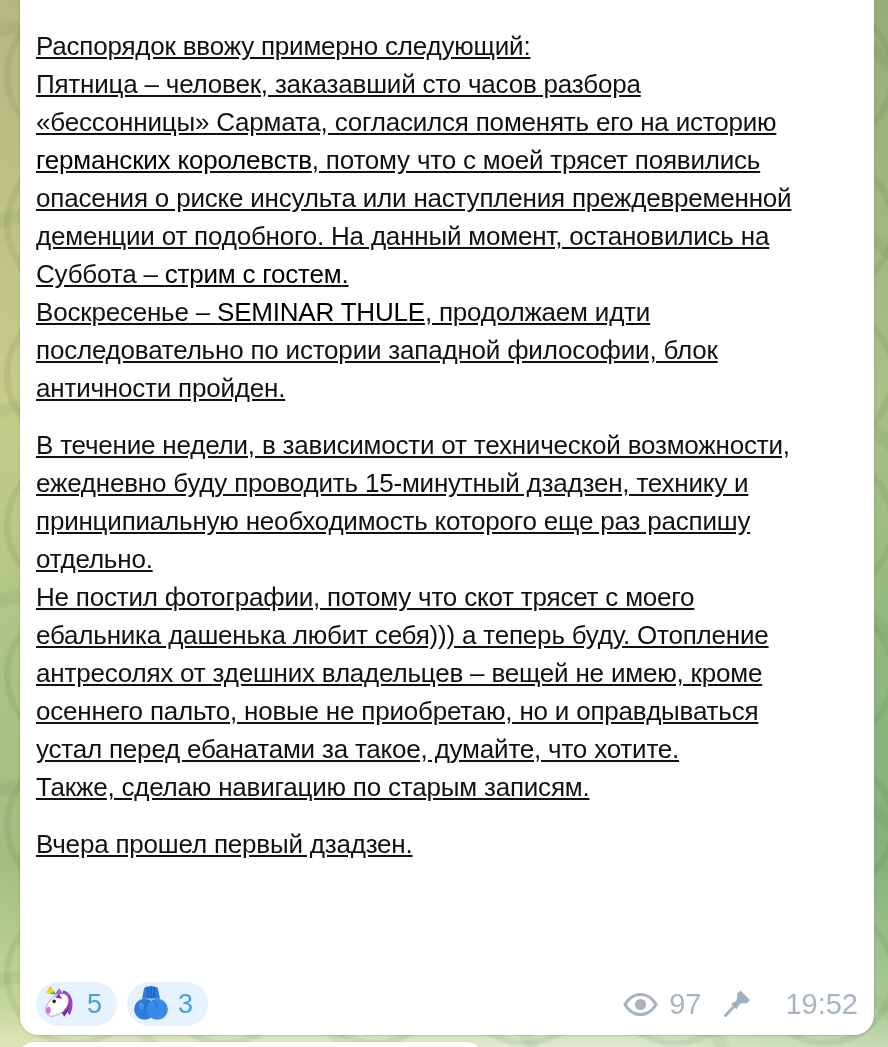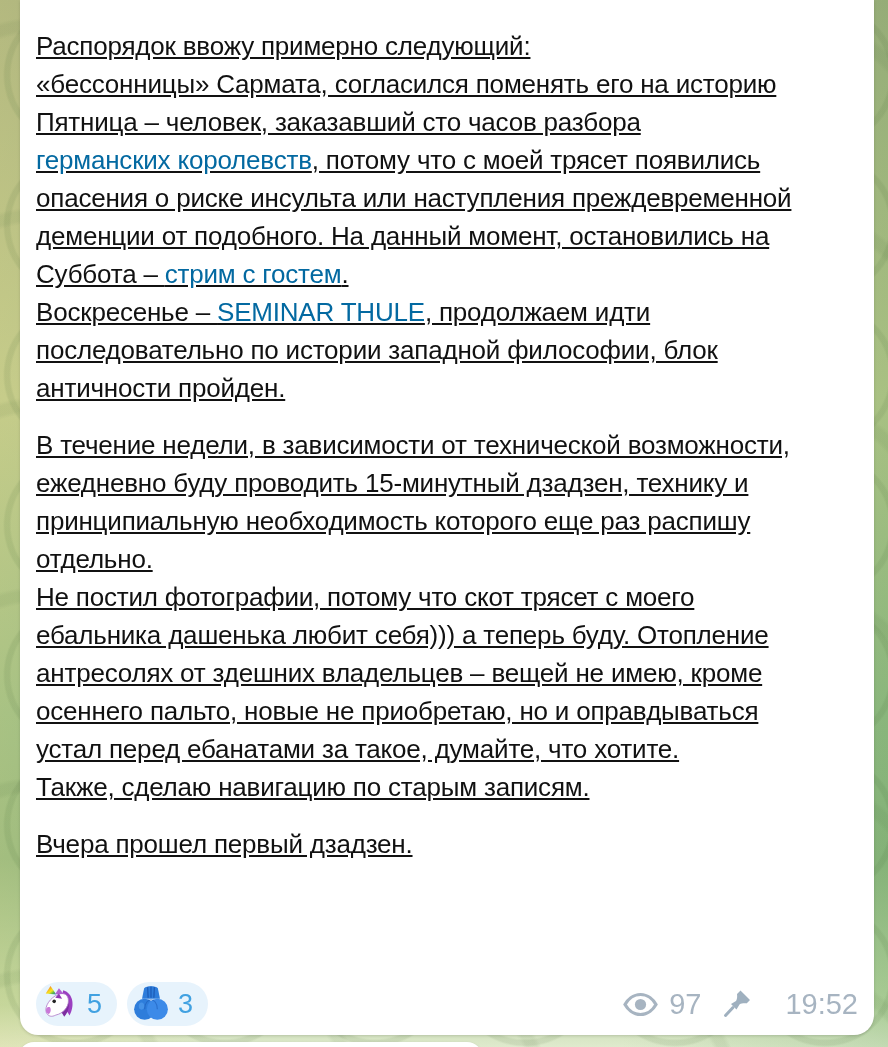--- a/index.html
+++ b/index.html
@@ -20,21 +20,21 @@
     box-shadow:0 1px 3px rgba(0,0,0,.15);
   }
   .bubble-inner{position:relative;width:100%;height:100%;}
 
   .msg-text{
     position:absolute;top:27px;left:16px;right:14px;
     color:#111111;font-size:26px;text-decoration:underline;
   }
   .line{height:38px;line-height:38px;white-space:pre;letter-spacing:-0.2px;}
   .line.blank{height:19px;}
-  .link{color:#0369a1;cursor:pointer;text-align:right;}
+  .link{color:#000000;cursor:pointer;text-align:right;}
 
   .footer{
     position:absolute;left:16px;right:16px;bottom:9px;
     display:flex;align-items:center;justify-content:space-between;
   }
   .reactions{display:flex;gap:10px;}
   .pill{
     display:flex;align-items:center;gap:8px;
     background:#e7f3fc;border-radius:22px;height:44px;
     padding:0 15px 0 5px;cursor:pointer;border:none;
@@ -55,22 +55,22 @@
   }
 </style>
 </head>
 <body>
 
 <div class="bubble">
   <div class="bubble-inner">
 
     <div class="msg-text">
         <div class="line"><span>Распорядок ввожу примерно следующий:</span></div>
+        <div class="line"><span>Пятница – человек, заказавший сто часов разбора</span></div>
         <div class="line"><span>«бессонницы» Сармата, согласился поменять его на историю</span></div>
-        <div class="line"><span>Пятница – человек, заказавший сто часов разбора</span></div>
         <div class="line"><span class="link">германских королевств</span><span>, потому что с моей трясет появились</span></div>
         <div class="line"><span>опасения о риске инсульта или наступления преждевременной</span></div>
         <div class="line"><span>деменции от подобного. На данный момент, остановились на</span></div>
         <div class="line"><span>Суббота – </span><span class="link">стрим с гостем</span><span>.</span></div>
         <div class="line"><span>Воскресенье – </span><span class="link">SEMINAR THULE</span><span>, продолжаем идти</span></div>
         <div class="line"><span>последовательно по истории западной философии, блок</span></div>
         <div class="line"><span>античности пройден.</span></div>
         <div class="line blank"></div>
         <div class="line"><span>В течение недели, в зависимости от технической возможности,</span></div>
         <div class="line"><span>ежедневно буду проводить 15-минутный дзадзен, технику и</span></div>

